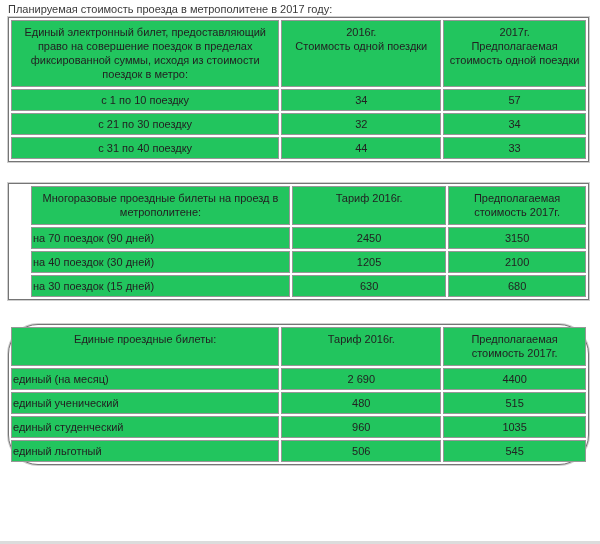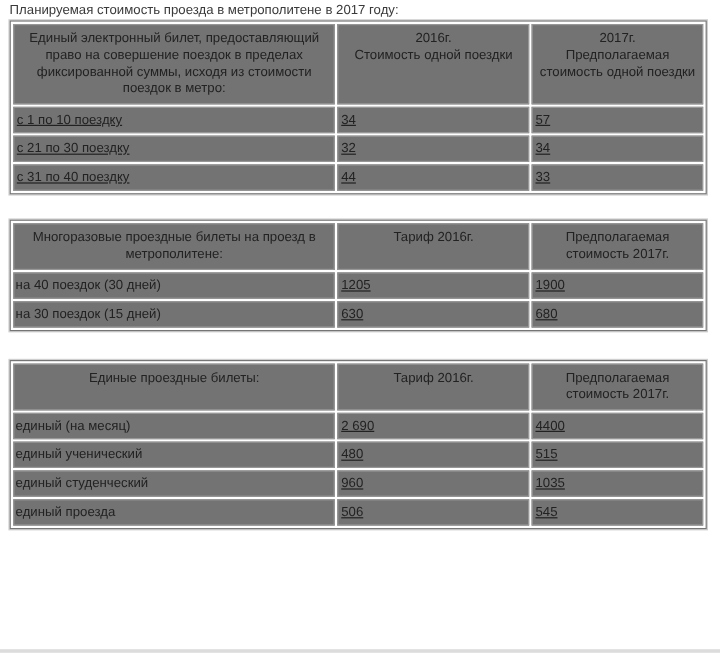--- a/index.html
+++ b/index.html
@@ -20,38 +20,38 @@
   table.tbl {
     margin-left: 8px;
     width: 581px;
     table-layout: fixed;
     border-collapse: separate;
     border-spacing: 2px;
     border: 1px solid #757575;
     box-shadow: 0 0 0 1px #cfcfcf;
     background: #ffffff;
   }
-  table.t2 { margin-top: 21px; }
-  table.t3 { margin-top: 24px; }
+  table.t2 { margin-top: 21px; padding-left: 20px; }
+  table.t3 { margin-top: 24px; border-radius: 30px; }
   col.c1 { width: 47%; }
   col.c2 { width: 28%; }
   col.c3 { width: 25%; }
   td {
     border: 1px solid #979797;
-    background: #737373;
+    background: #22c55e;
     line-height: 14px;
     overflow: hidden;
   }
   td.hdr {
     vertical-align: top;
     text-align: center;
     padding: 4px 4px 5px 4px;
     white-space: pre-line;
   }
-  td.c { vertical-align: middle; padding: 3px 2px; text-decoration: underline; }
+  td.c { text-align: center; vertical-align: middle; padding: 3px 2px; }
   td.l { text-align: left;   vertical-align: middle; padding: 3px 2px 3px 1px; }
   .bottom-strip {
     position: absolute; left: 0; bottom: 0;
     width: 600px; height: 3px;
     background: #dcdcdc;
   }
 </style>
 </head>
 <body>
 
@@ -103,23 +103,28 @@
       </colgroup>
     <tbody>
         <tr>
           <td class="hdr">Многоразовые проездные билеты на проезд в
 метрополитене:</td>
           <td class="hdr">Тариф 2016г.</td>
           <td class="hdr">Предполагаемая
 стоимость 2017г.</td>
         </tr>
         <tr>
+          <td class="l">на 70 поездок (90 дней)</td>
+          <td class="c">2450</td>
+          <td class="c">3150</td>
+        </tr>
+        <tr>
           <td class="l">на 40 поездок (30 дней)</td>
           <td class="c">1205</td>
-          <td class="c">1900</td>
+          <td class="c">2100</td>
         </tr>
         <tr>
           <td class="l">на 30 поездок (15 дней)</td>
           <td class="c">630</td>
           <td class="c">680</td>
         </tr>
       </tbody>
   </table>
 
   <table class="tbl t3">
@@ -144,21 +149,21 @@
           <td class="l">единый ученический</td>
           <td class="c">480</td>
           <td class="c">515</td>
         </tr>
         <tr>
           <td class="l">единый студенческий</td>
           <td class="c">960</td>
           <td class="c">1035</td>
         </tr>
         <tr>
-          <td class="l">единый проезда</td>
+          <td class="l">единый льготный</td>
           <td class="c">506</td>
           <td class="c">545</td>
         </tr>
       </tbody>
   </table>
 
   <div class="bottom-strip"></div>
 
 </div>
 

